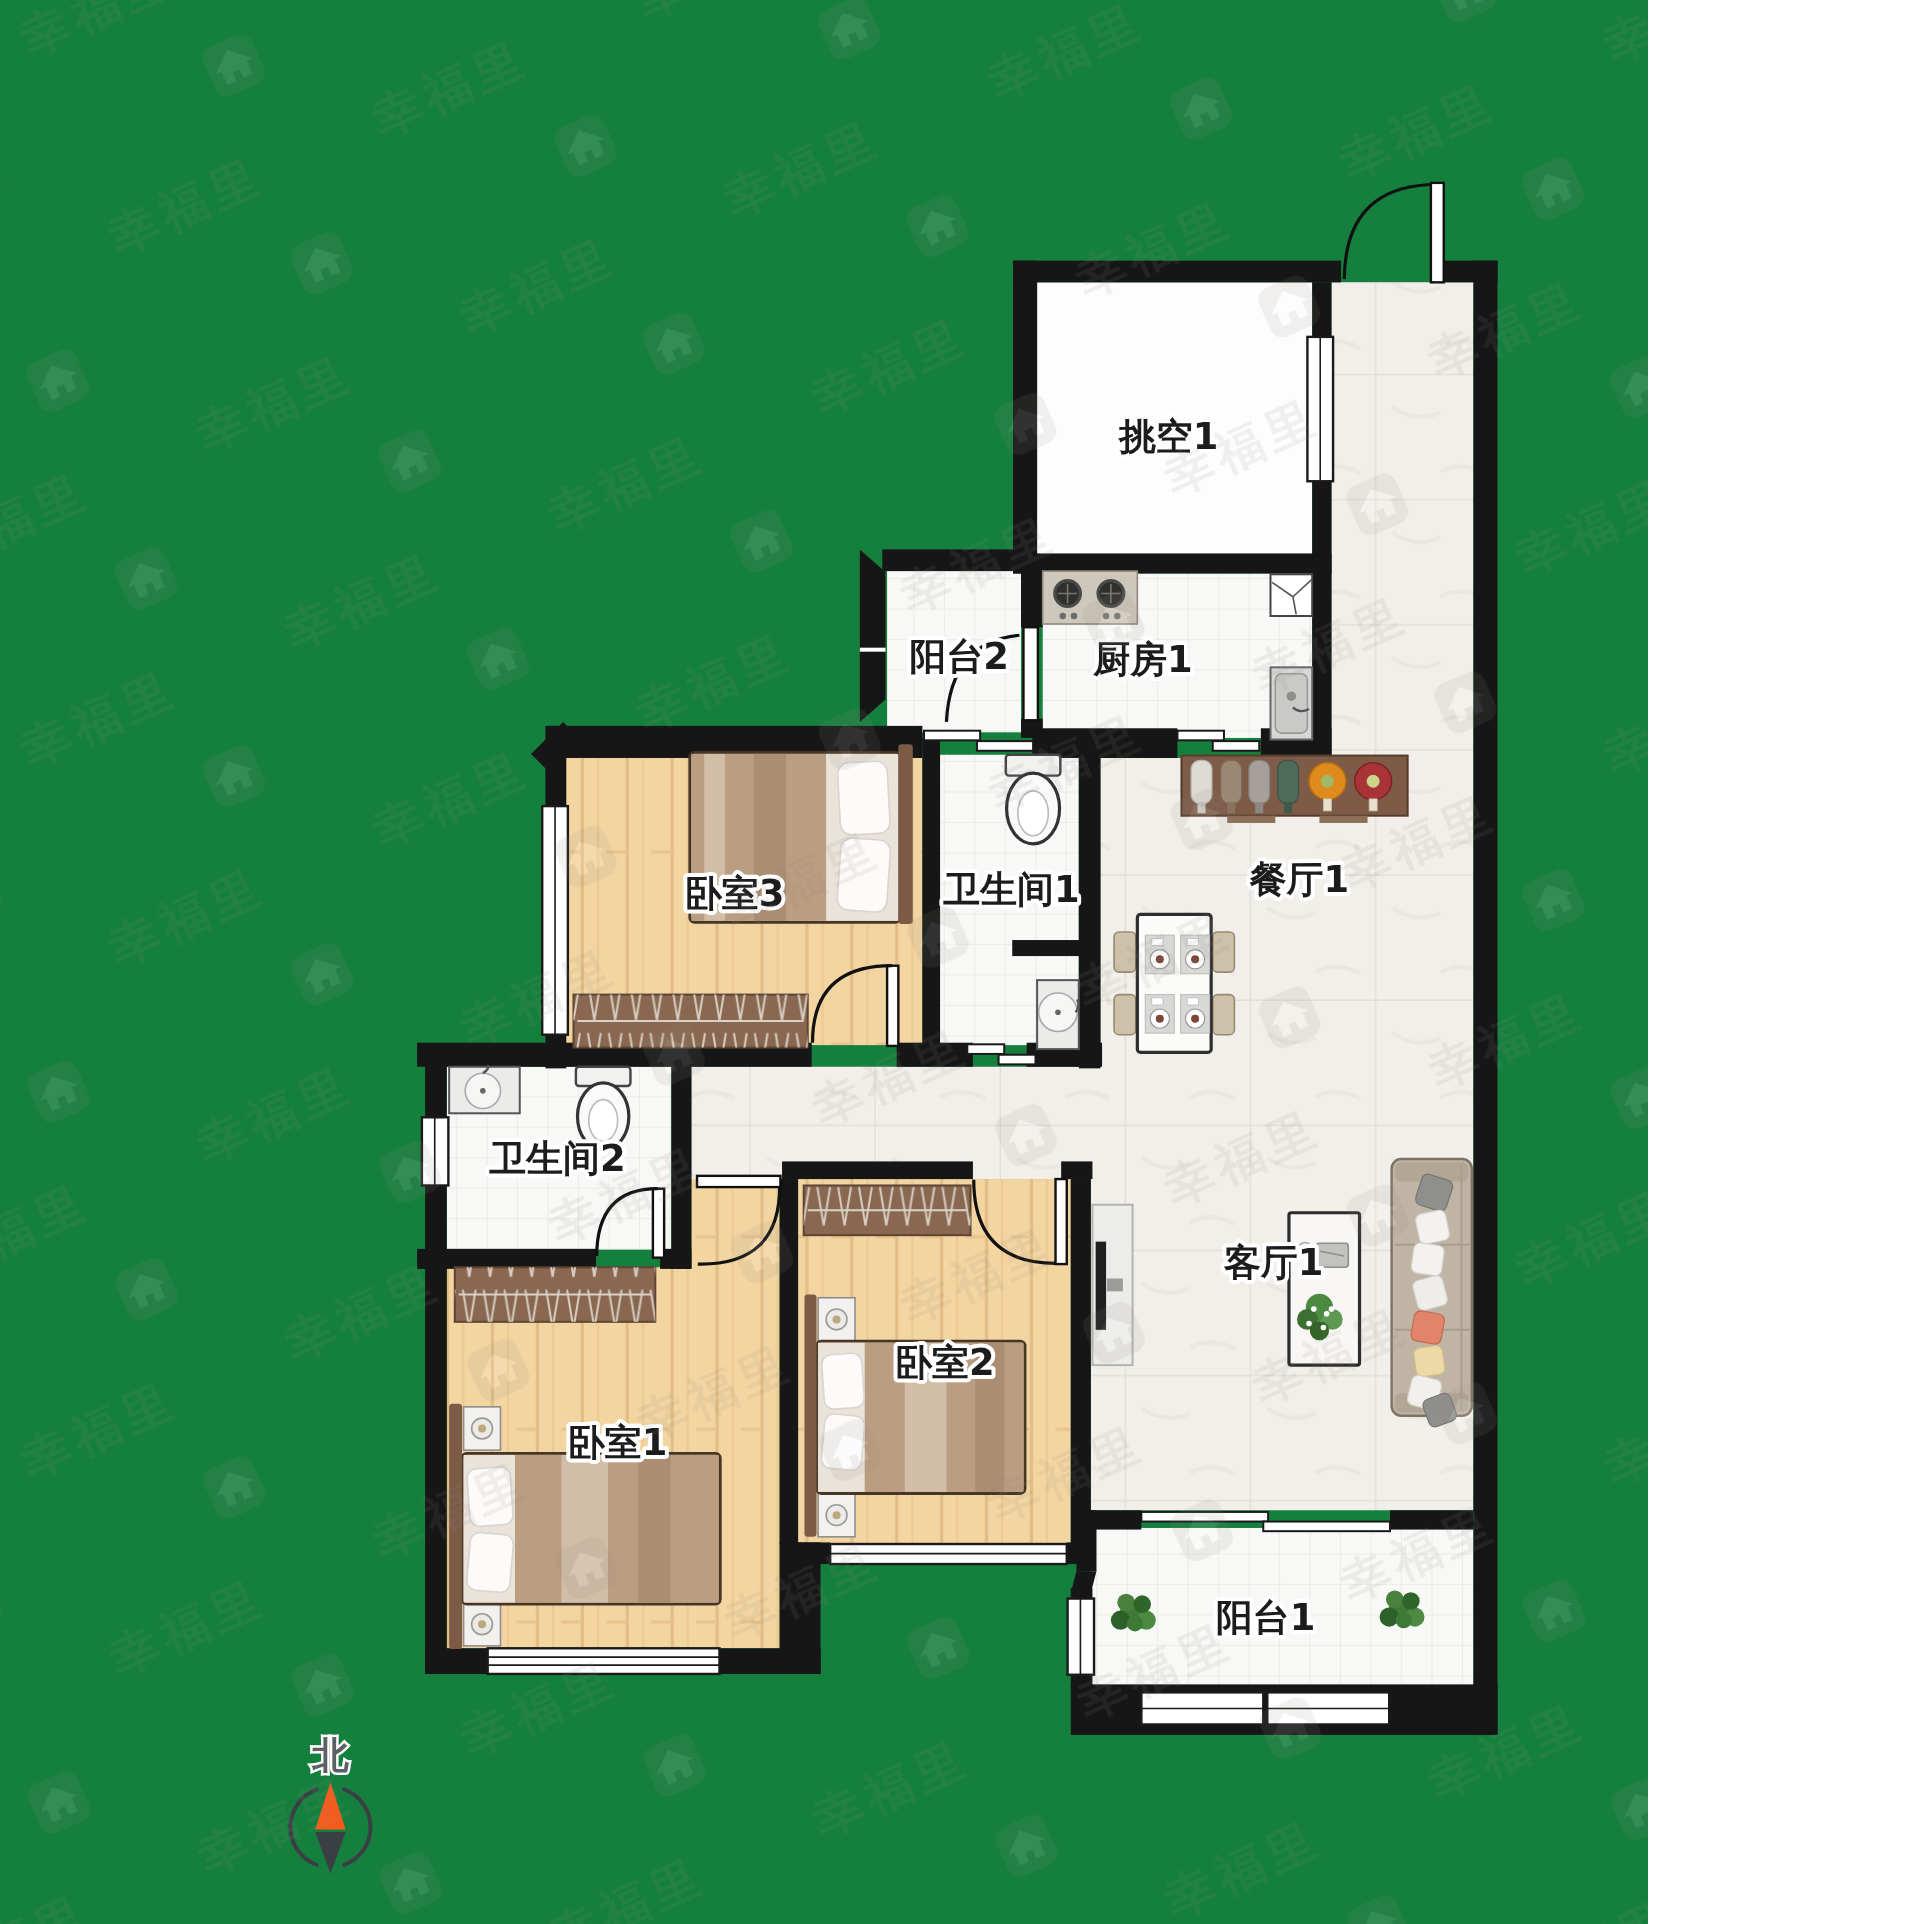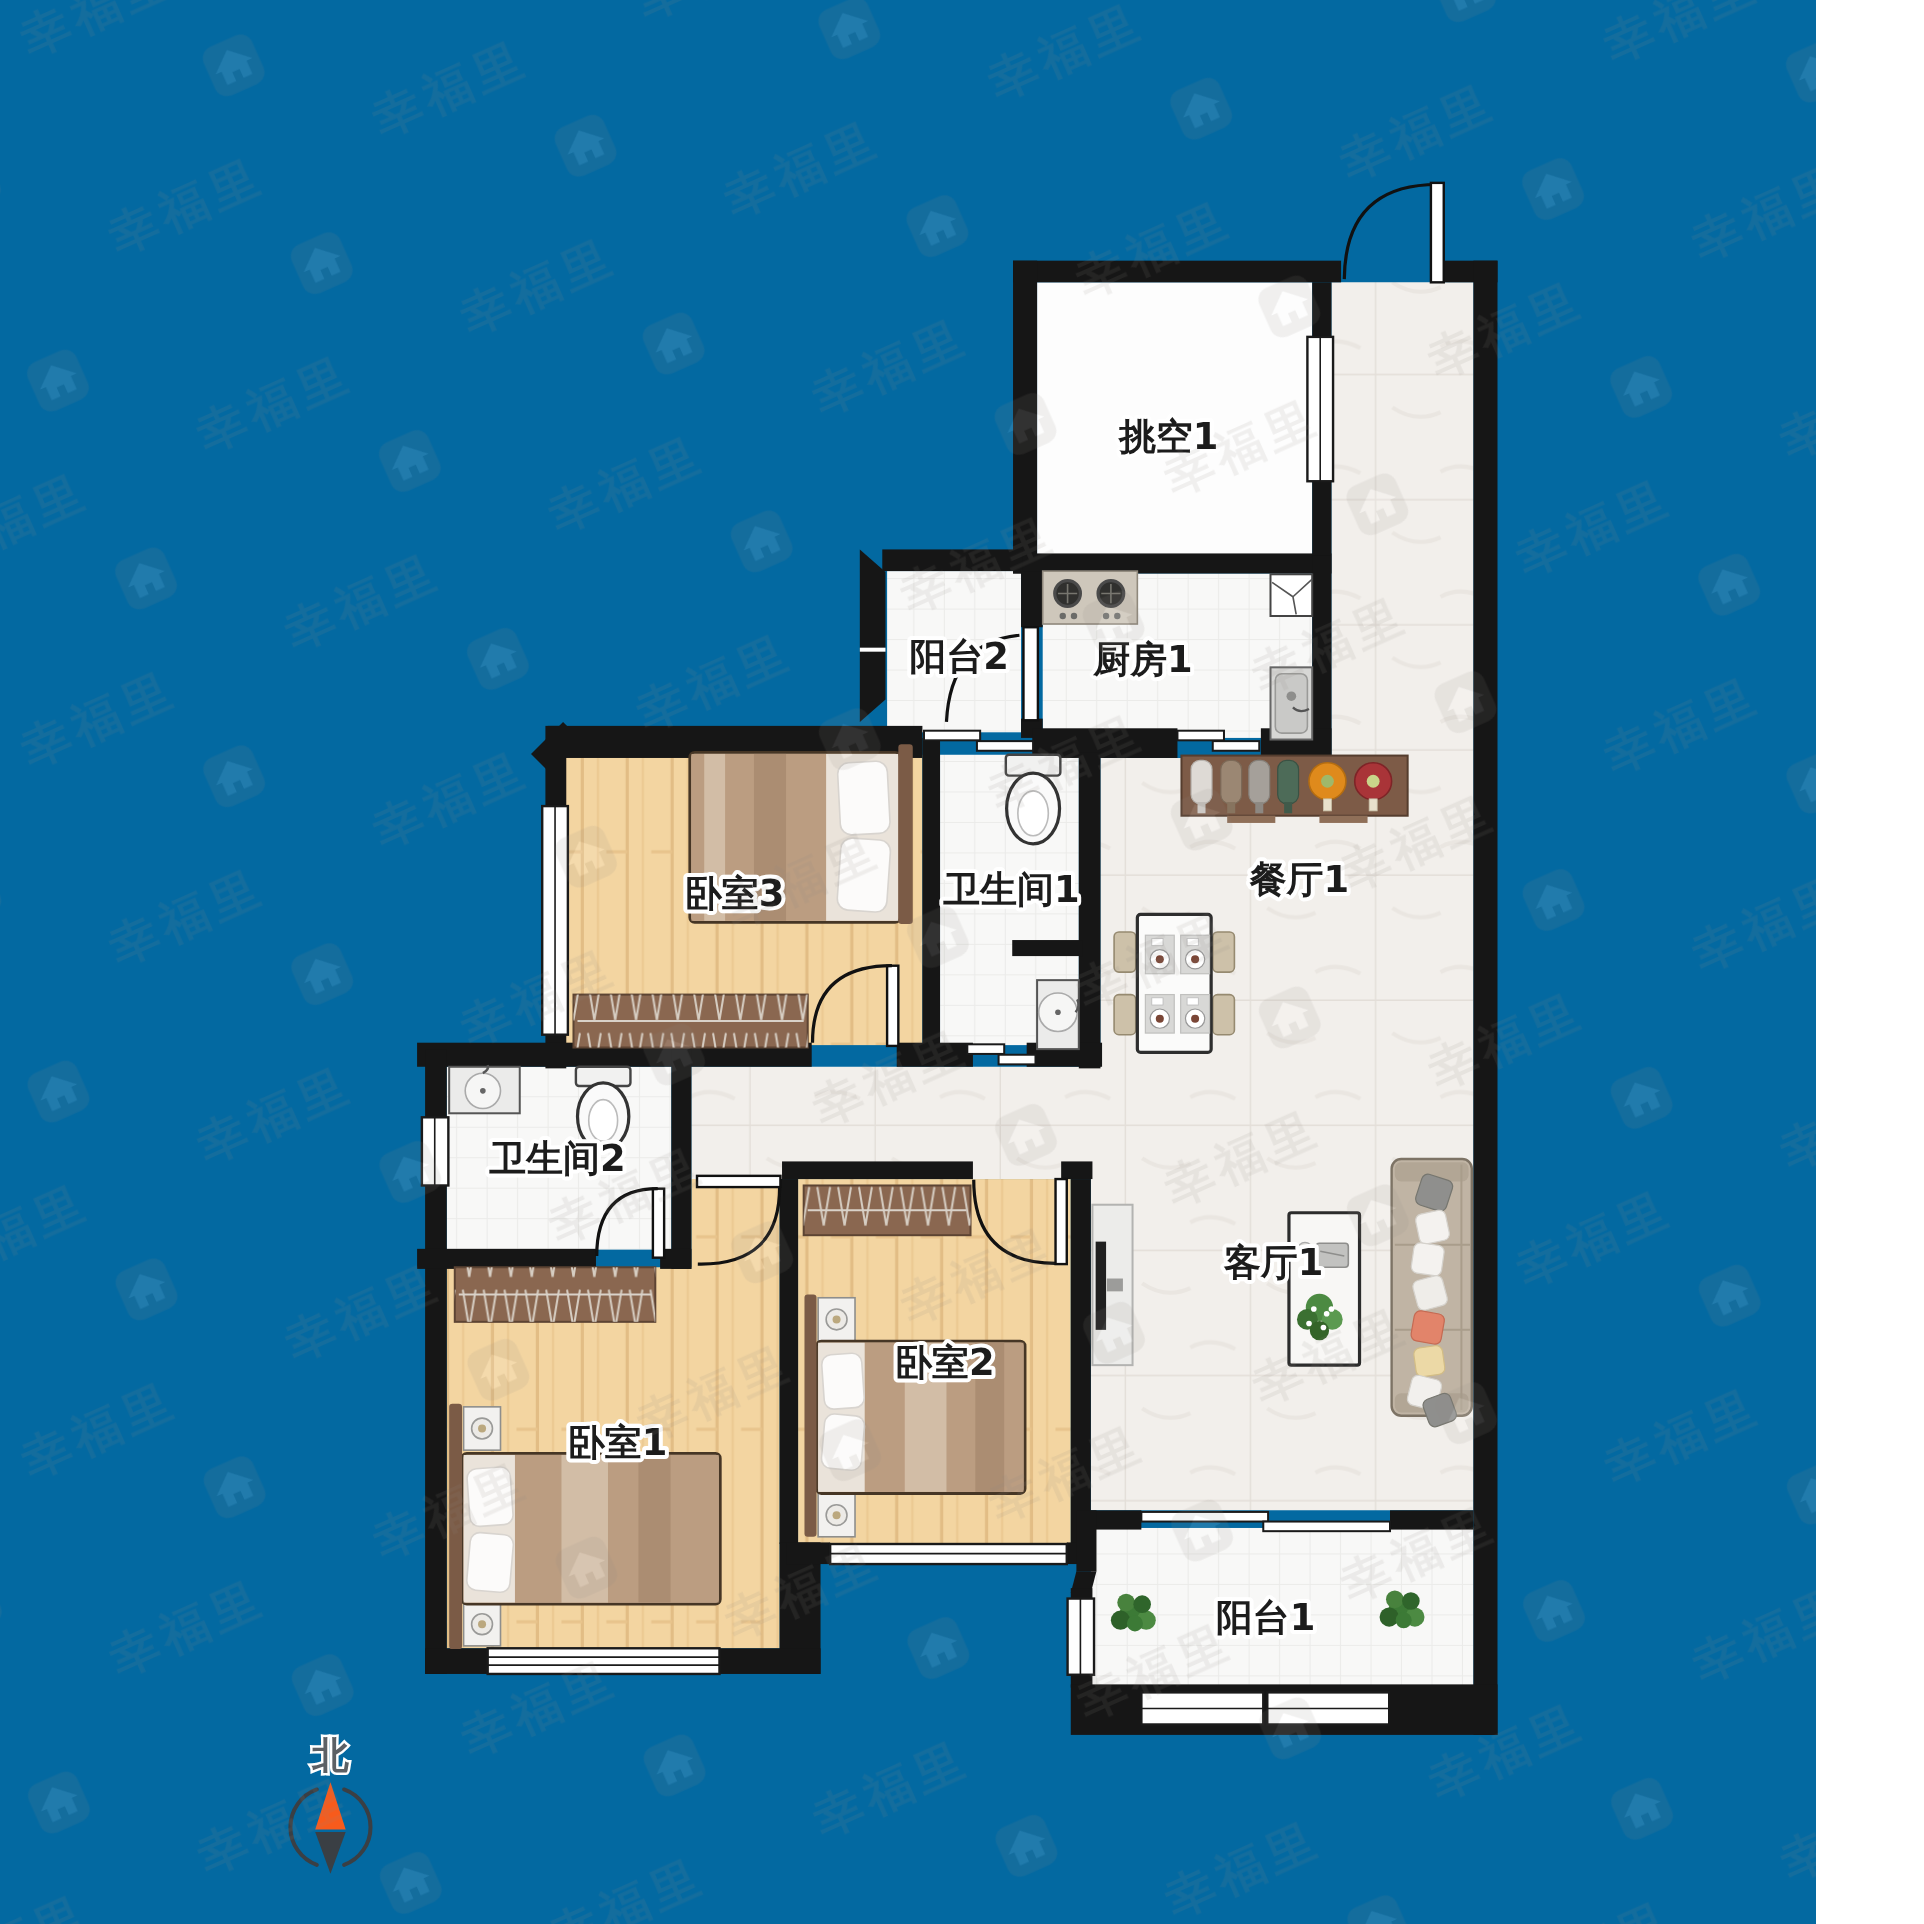--- a/index.html
+++ b/index.html
@@ -1,16 +1,16 @@
 <!DOCTYPE html>
 <html style="font-size:13px"><head>
 <meta charset="utf-8">
 <style>
   html,body{margin:0;padding:0;background:#ffffff;}
-  .stage{width:1816px;height:1925px;position:relative;background:#0369a1;overflow:hidden;}
+  .stage{width:1648px;height:1925px;position:relative;background:#15803d;overflow:hidden;}
   svg{display:block;}
   .rlabel{
     font-family:"DejaVu Sans","Liberation Sans",sans-serif;
     font-size:46px;font-weight:700;fill:#1c1c1c;
     stroke:#ffffff;stroke-width:10px;paint-order:stroke fill;
     stroke-linejoin:round;text-anchor:middle;
   }
   .nlabel{
     font-family:"DejaVu Sans","Liberation Sans",sans-serif;
     font-size:46px;font-weight:700;fill:#5c6065;

